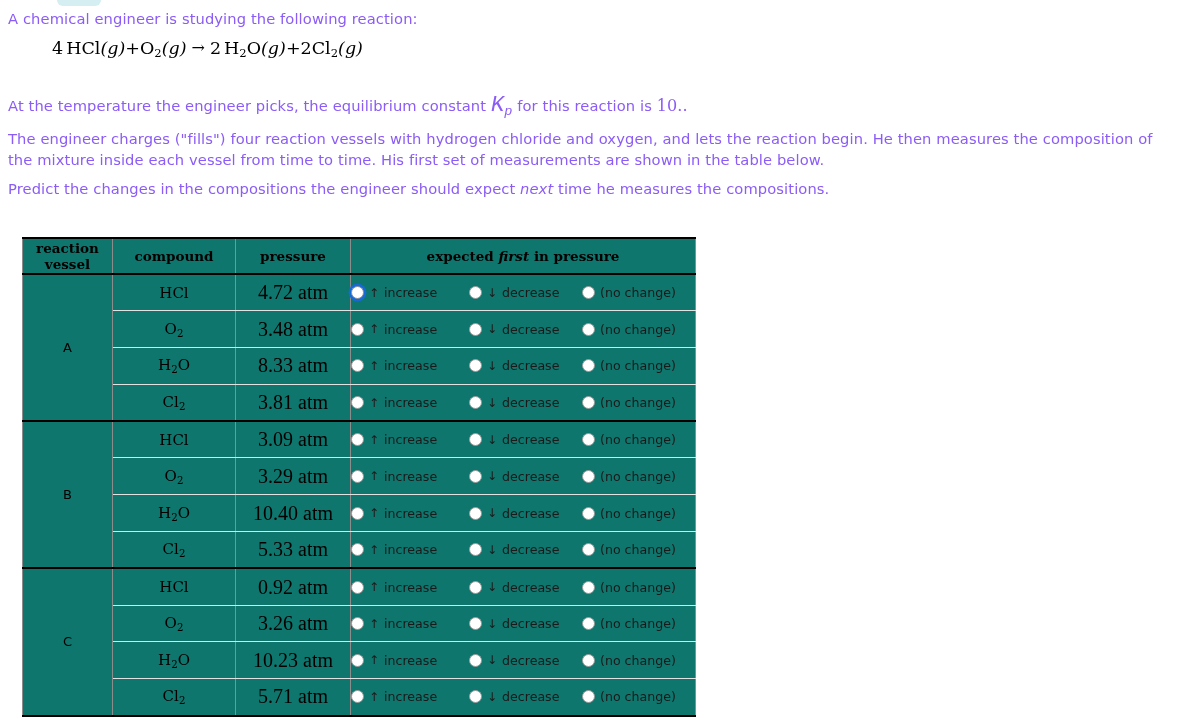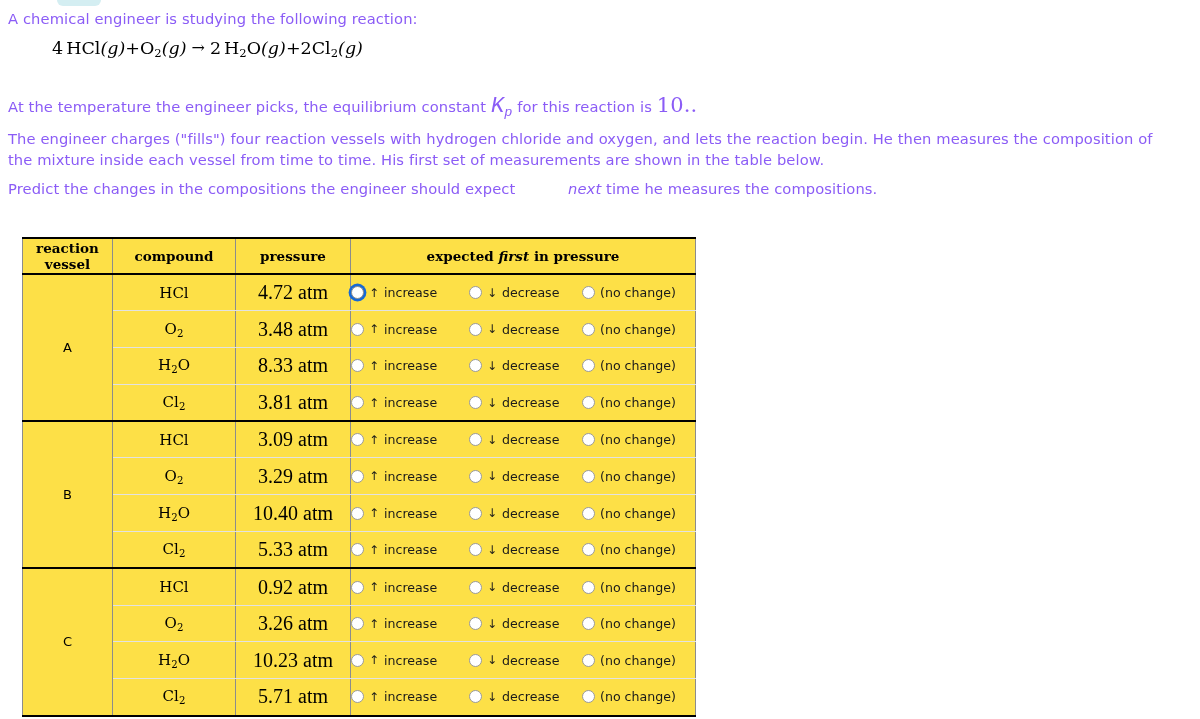--- a/index.html
+++ b/index.html
@@ -75,46 +75,46 @@
     font-style: italic;
     font-size: 22px;
   }
   .kp-sym sub {
     font-size: 0.62em;
     vertical-align: -0.3em;
     font-style: italic;
   }
   .kp-val {
     font-family: "DejaVu Serif", serif;
-    font-size: 21px;
+    font-size: 16px;
   }
 
   #para-charge {
     position: absolute;
     left: 8px;
     top: 128px;
     width: 1160px;
   }
 
   #para-predict {
     position: absolute;
     left: 8px;
     top: 178px;
     width: 1160px;
   }
-  #para-predict .em { font-style: italic; margin-left: 48px; }
+  #para-predict .em { font-style: italic; }
 
   
   #answer-table {
     position: absolute;
     left: 22px;
     top: 237px;
     width: 673px;
     border-collapse: collapse;
-    background: #fde047;
+    background: #0f766e;
     table-layout: fixed;
   }
   #answer-table col.c-vessel   { width: 90px; }
   #answer-table col.c-compound { width: 123px; }
   #answer-table col.c-pressure { width: 115px; }
   #answer-table col.c-change   { width: 345px; }
 
   #answer-table th, #answer-table td {
     border-left: 1px solid #8c8c8c;
     border-right: 1px solid #8c8c8c;

